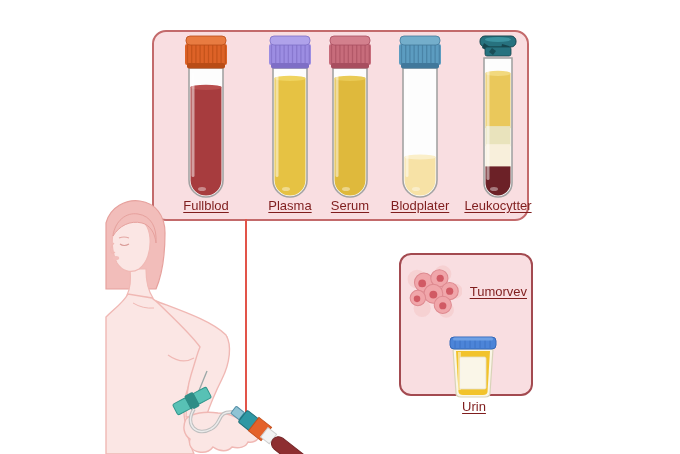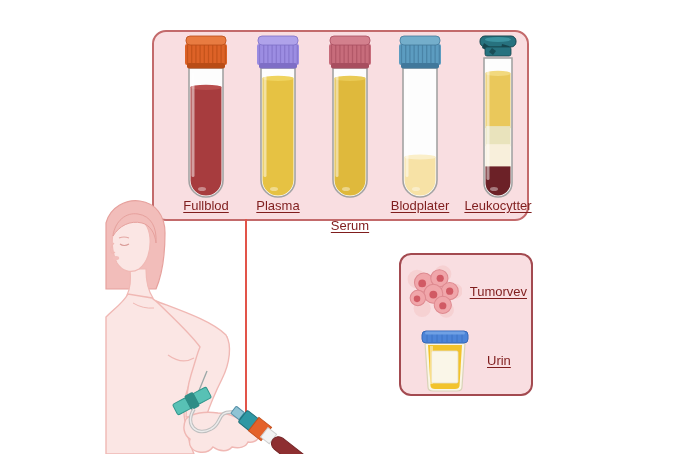--- a/index.html
+++ b/index.html
@@ -29,21 +29,21 @@
     font-size:13px;color:#7f1d1d;text-decoration:underline;text-underline-offset:2px;
     white-space:nowrap;line-height:16px;
   }
   .tube-label{margin-top:-1px;}
   #connector{
     position:absolute;left:245px;top:219px;width:2px;height:196px;background:#E25449;z-index:1;
   }
   #figure{position:absolute;left:100px;top:195px;z-index:2;}
   .sample-row{position:absolute;left:4px;right:4px;display:flex;align-items:center;}
   .row-tumor{top:6px;}
-  .row-urine{top:74px;}
+  .row-urine{top:80px;flex-direction:column;}
   .row-tumor .sample-label{margin-left:8px;}
   .row-urine svg{margin-left:14px;}
   .row-urine .sample-label{margin-left:16px;}
 </style>
 </head>
 <body>
 
 <div id="stage">
 
 
@@ -75,21 +75,21 @@
             <line x1="32.5" y1="11" x2="32.5" y2="30" stroke="#B94C16" stroke-width="1.3" opacity="0.65"></line>
             <line x1="36.7" y1="11" x2="36.7" y2="30" stroke="#B94C16" stroke-width="1.3" opacity="0.65"></line>
             <line x1="40.9" y1="11" x2="40.9" y2="30" stroke="#B94C16" stroke-width="1.3" opacity="0.65"></line>
             <line x1="45.1" y1="11" x2="45.1" y2="30" stroke="#B94C16" stroke-width="1.3" opacity="0.65"></line>
             <line x1="49.3" y1="11" x2="49.3" y2="30" stroke="#B94C16" stroke-width="1.3" opacity="0.65"></line>
             <rect x="10" y="2" width="40" height="9" rx="4" fill="#E87B41" stroke="#B94C16" stroke-width="0.8"></rect>
             <rect x="11" y="29" width="38" height="5.5" rx="2" fill="#B94C16"></rect>
   </svg>
           <div class="tube-label">Fullblod</div>
         </div>
-        <div class="tube" style="left: 82px; align-items: center;">
+        <div class="tube" style="left: 94px; align-items: center;">
           <svg width="60" height="165" viewBox="0 0 60 165">
     <path d="M13,34 L13,146 A17,17 0 0 0 47,146 L47,34 Z" fill="#FDFDFD"></path>
     <defs>
               <clipPath id="g1">
                 <path d="M14.5,34 L14.5,146 A15.5,15.5 0 0 0 45.5,146 L45.5,34 Z"></path>
               </clipPath>
             </defs>
     <g clip-path="url(#g1)">
               <rect x="13" y="44.3" width="34" height="120.7" fill="#E6C243"></rect>
               <ellipse cx="30" cy="44.3" rx="16" ry="2.6" fill="#EFD35E"></ellipse>
@@ -106,21 +106,21 @@
             <line x1="32.5" y1="11" x2="32.5" y2="30" stroke="#7E6EC6" stroke-width="1.3" opacity="0.65"></line>
             <line x1="36.7" y1="11" x2="36.7" y2="30" stroke="#7E6EC6" stroke-width="1.3" opacity="0.65"></line>
             <line x1="40.9" y1="11" x2="40.9" y2="30" stroke="#7E6EC6" stroke-width="1.3" opacity="0.65"></line>
             <line x1="45.1" y1="11" x2="45.1" y2="30" stroke="#7E6EC6" stroke-width="1.3" opacity="0.65"></line>
             <line x1="49.3" y1="11" x2="49.3" y2="30" stroke="#7E6EC6" stroke-width="1.3" opacity="0.65"></line>
             <rect x="10" y="2" width="40" height="9" rx="4" fill="#AFA2EA" stroke="#7E6EC6" stroke-width="0.8"></rect>
             <rect x="11" y="29" width="38" height="5.5" rx="2" fill="#7E6EC6"></rect>
   </svg>
           <div class="tube-label">Plasma</div>
         </div>
-        <div class="tube" style="left: 154px; gap: 20px;">
+        <div class="tube" style="left: 154px;">
           <svg width="60" height="165" viewBox="0 0 60 165">
     <path d="M13,34 L13,146 A17,17 0 0 0 47,146 L47,34 Z" fill="#FDFDFD"></path>
     <defs>
               <clipPath id="g2">
                 <path d="M14.5,34 L14.5,146 A15.5,15.5 0 0 0 45.5,146 L45.5,34 Z"></path>
               </clipPath>
             </defs>
     <g clip-path="url(#g2)">
               <rect x="13" y="44.3" width="34" height="120.7" fill="#DFB93C"></rect>
               <ellipse cx="30" cy="44.3" rx="16" ry="2.6" fill="#E9CA55"></ellipse>

